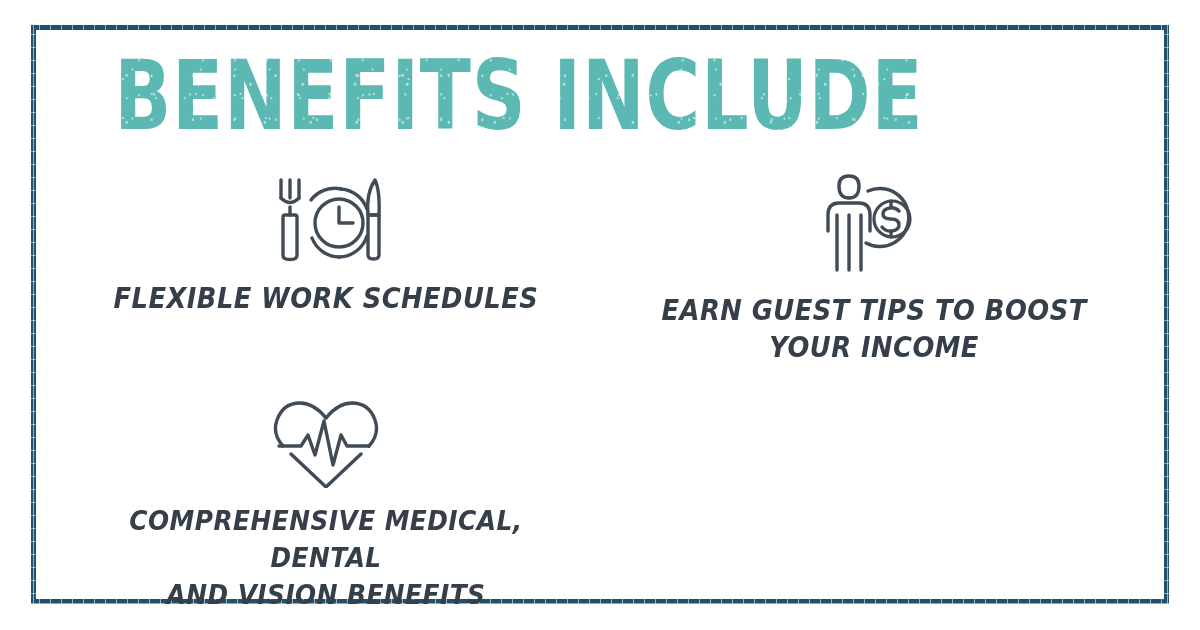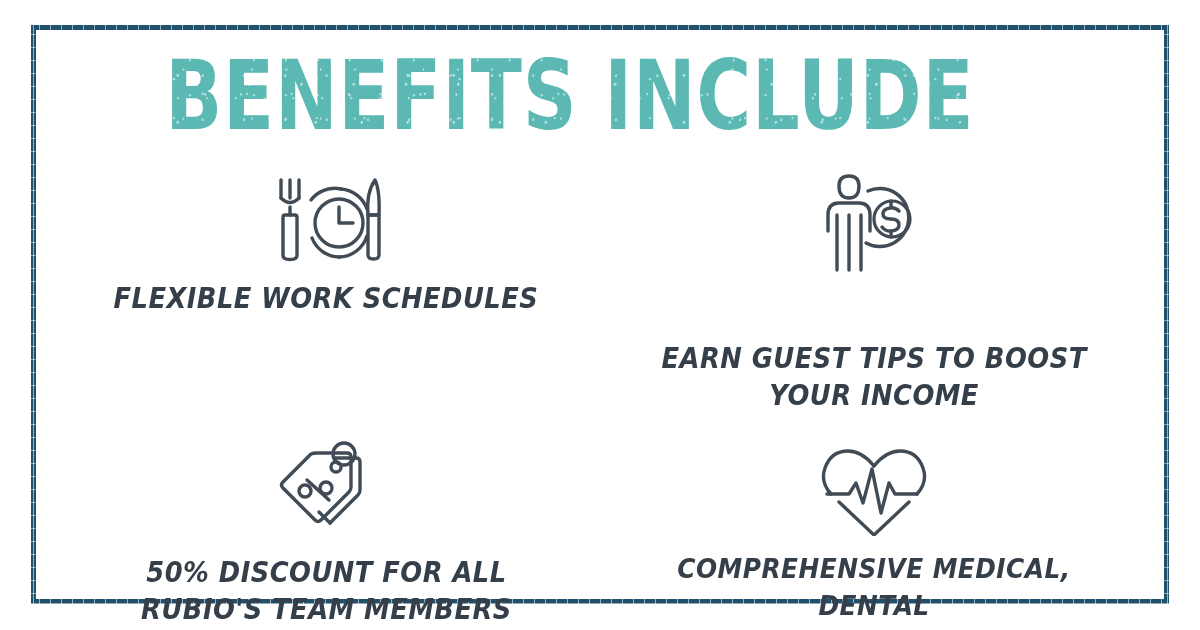--- a/index.html
+++ b/index.html
@@ -54,21 +54,21 @@
           linear-gradient(#000 0 0);
     mask-composite: exclude;
   }
 
   
   .title-wrap {
     position: absolute;
     left: 0;
     top: 48px;
     width: 1140px;
-    text-align: center;
+    text-align: left;
   }
   .title {
     display: inline-block;
     position: relative;
     font-family: "DejaVu Sans", sans-serif;
     font-weight: 700;
     font-size: 96px;
     line-height: 96px;
     letter-spacing: 1px;
     color: #5bb8b2;
@@ -109,21 +109,21 @@
     grid-template-columns: 1fr 1fr;
     grid-template-rows: 1fr 1fr;
   }
   .cell {
     position: relative;
     display: flex;
     flex-direction: column;
     align-items: center;
   }
   .cell-tl { justify-content: flex-start; padding-top: 6px; }
-  .cell-tr { justify-content: flex-start; padding-top: 0px; gap: 48px; }
+  .cell-tr { justify-content: flex-start; padding-top: 0px; }
   .cell-bl { justify-content: flex-start; padding-top: 26px; }
   .cell-br { justify-content: center; padding-top: 26px; }
 
   .icon {
     display: block;
   }
   .icon svg { display: block; }
 
   .label {
     margin-top: 14px;
@@ -196,40 +196,20 @@
 
           <path d="M19 47 v55"></path>
           <path d="M31 47 v55"></path>
           <path d="M43 47 v55"></path>
         </svg>
       </span>
       <div class="label">EARN GUEST TIPS TO BOOST
 YOUR INCOME</div>
     </div>
 
-    <div class="cell cell-bl">
-      <span class="icon">
-        <svg width="108" height="100" viewBox="0 0 108 100" fill="none" stroke="#414b56" stroke-width="3.4" stroke-linecap="round" stroke-linejoin="round">
-
-          <circle cx="72" cy="14" r="11"></circle>
-
-          <path d="M63 18 h21 q4 0 4 4 v28 q0 3 -2 5 l-28 28"></path>
-          <path d="M58 83 l-11 -11"></path>
-
-          <path d="M45 13 h30 q4 0 4 4 v30 q0 3 -2 5 l-28 28 q-3 3 -6 0 l-32 -32 q-3 -3 0 -6 l28 -28 q2 -1 6 -1 z"></path>
-          <circle cx="64" cy="27" r="5"></circle>
-
-          <circle cx="33" cy="51" r="6"></circle>
-          <circle cx="54" cy="48" r="6"></circle>
-          <path d="M57 60 l-22 -20"></path>
-        </svg>
-      </span>
-      <div class="label">50% DISCOUNT FOR ALL
-RUBIO'S TEAM MEMBERS</div>
-    </div>
 
     <div class="cell cell-br">
       <span class="icon">
         <svg width="110" height="96" viewBox="0 0 110 96" fill="none" stroke="#414b56" stroke-width="3.4" stroke-linecap="round" stroke-linejoin="round">
 
           <path d="M12 54 q-11 -12 -6 -26 q6 -17 23 -17 q14 0 26 15"></path>
 
           <path d="M55 26 q12 -15 26 -15 q17 0 23 17 q5 14 -6 26"></path>
 
           <path d="M20 62 l35 33 l35 -33"></path>

